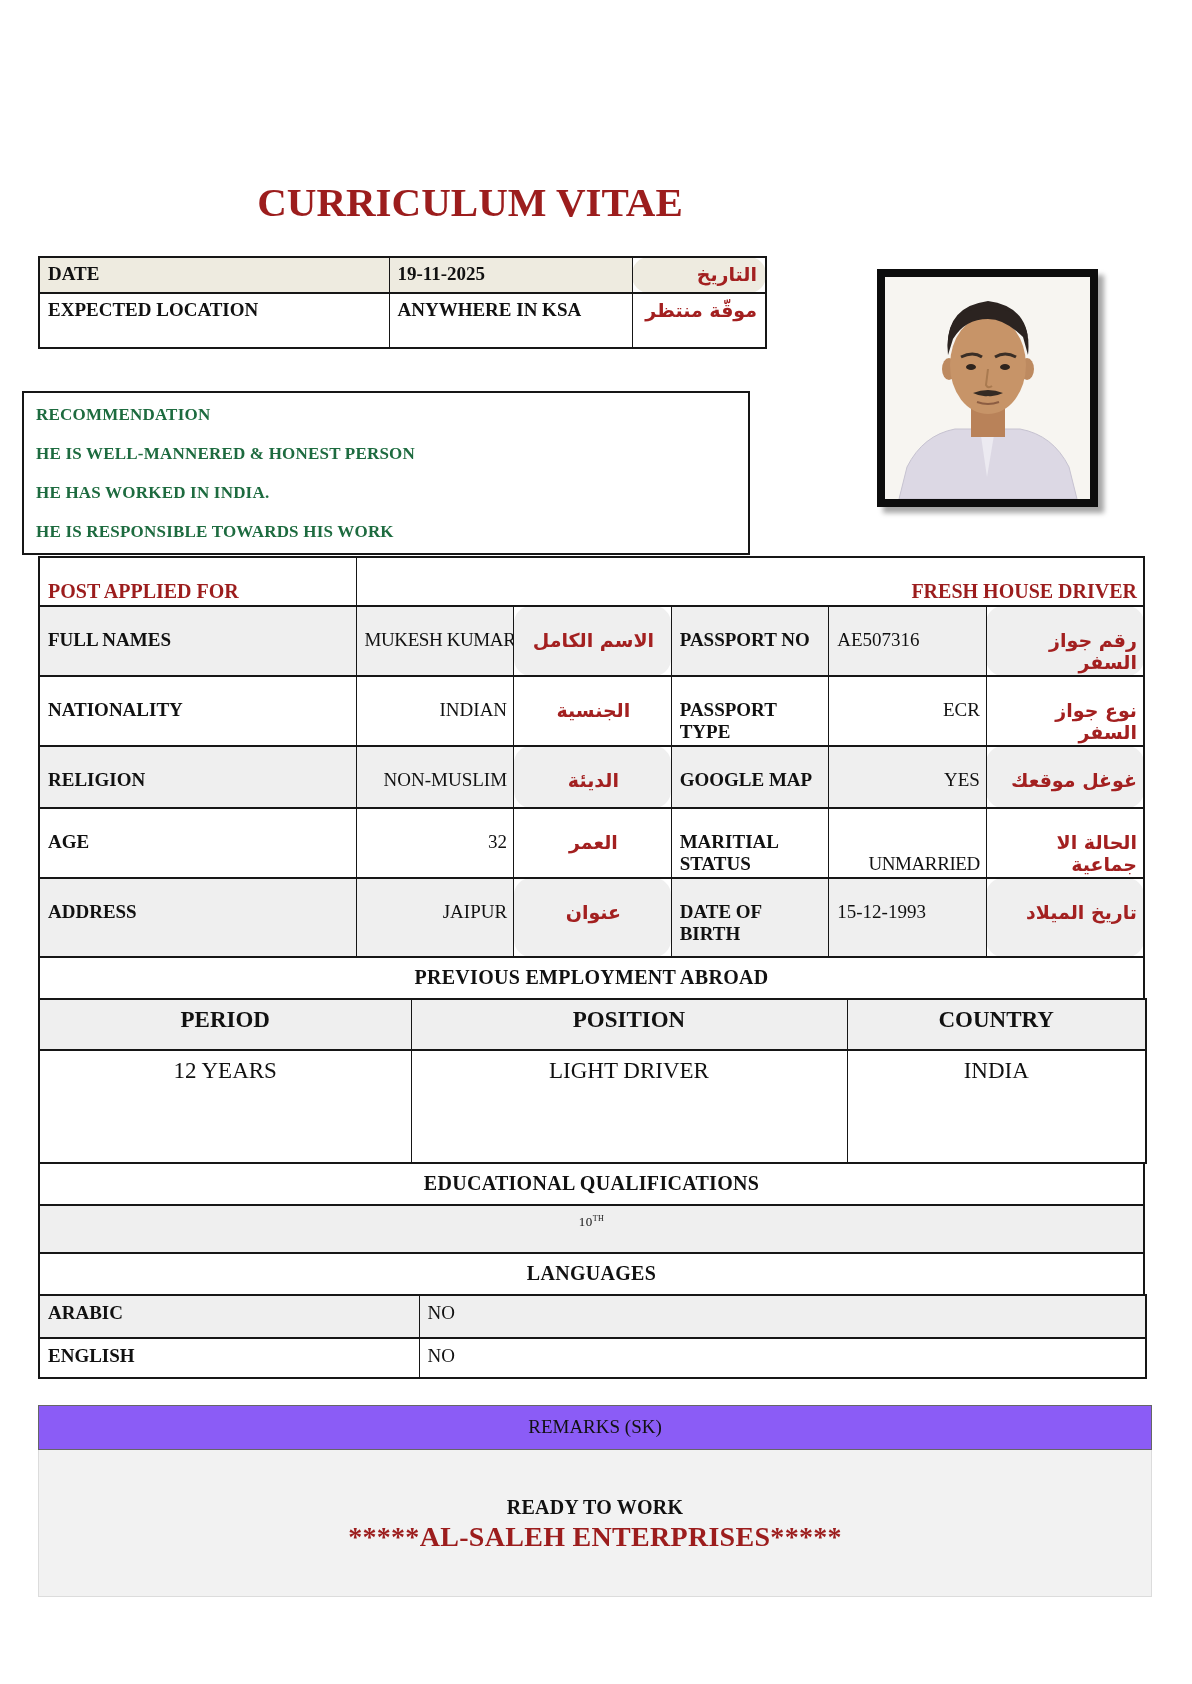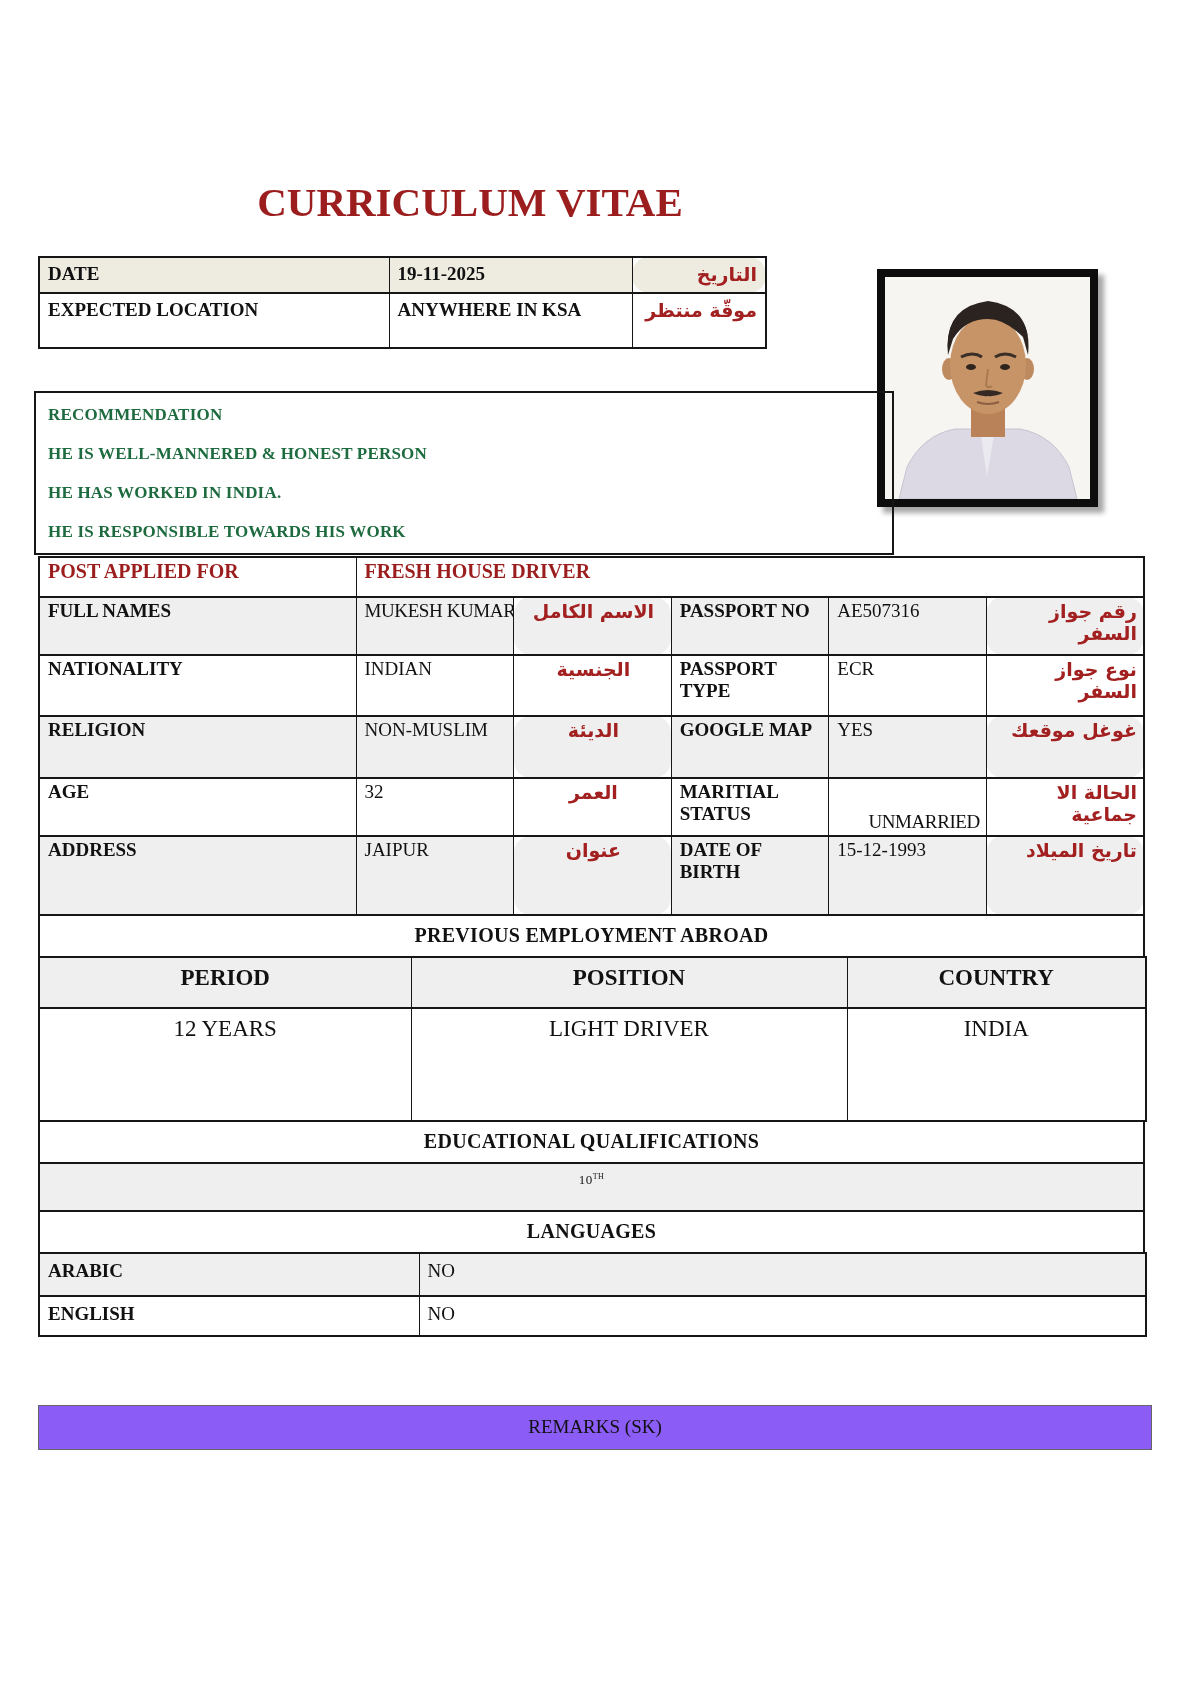--- a/index.html
+++ b/index.html
@@ -42,39 +42,39 @@
   .val-sans { font-family:"Liberation Sans","DejaVu Sans",sans-serif; }
   
   .photo-frame {
     position:absolute; left:877px; top:269px; width:221px; height:238px;
     border:8px solid #0d0d0d; background:#f7f6f3;
     box-shadow:6px 6px 5px rgba(0,0,0,0.35);
   }
   .photo-frame svg { display:block; width:100%; height:100%; }
   
   .rec-box {
-    position:absolute; left:34px; top:391px; width:860px; height:164px;
+    position:absolute; left:22px; top:391px; width:728px; height:164px;
     border:2px solid #161616;
     padding:12px 10px 0 12px;
     color:#1d6b3f;
   }
   .rec-box div { font-weight:bold; font-size:17px; margin-bottom:19px; letter-spacing:0.2px; }
   
   .main-wrap { position:absolute; left:38px; top:556px; width:1107px; }
   .details-table { width:1107px; border:2px solid #161616; }
   .details-table .c1 { width:317px; }
   .details-table .c2 { width:193px; }
   .details-table .c3 { width:57px; }
   .details-table .c4 { width:223px; }
   .details-table .c5 { width:157px; }
   .details-table .c6 { width:160px; }
-  .details-table td { font-size:19px; padding:2px 6px 2px 8px; }
+  .details-table td { font-size:19px; padding:22px 6px 2px 8px; }
   .lbl { font-weight:bold; }
   .red-b { color:#9c1d1d; font-weight:bold; }
-  .cent { text-align:left; }
+  .cent { text-align:right; }
   .row-gray td { background:#efefef; }
   .small-val { font-size:15px; }
   .nowrap { white-space:nowrap; letter-spacing:-0.4px; padding-left:2px; padding-right:2px; }
   .bottom-cell { vertical-align:bottom; padding-bottom:1px; text-align:right; }
   .ar-mini { font-size:14px; text-align:center; padding:4px 2px 0 2px; line-height:1.25; }
   
   .sec-bar {
     width:1107px; border:2px solid #161616; margin-top:-2px;
     text-align:center; font-weight:bold; font-size:20px;
     background:#fff; padding:8px 0 9px 0; letter-spacing:0.3px;
@@ -242,14 +242,18 @@
       </tr>
       <tr>
         <td class="l1 lbl" style="height:40px">ENGLISH</td>
         <td class="l2">NO</td>
       </tr>
     </tbody>
       </table>
   </div>
 
   <div class="remarks-bar">REMARKS (SK)</div>
+  <div class="remarks-body">
+    <div class="ready">READY TO WORK</div>
+    <div class="agency">*****AL-SALEH ENTERPRISES*****</div>
+  </div>
 
 </div>
 
 </body></html>

